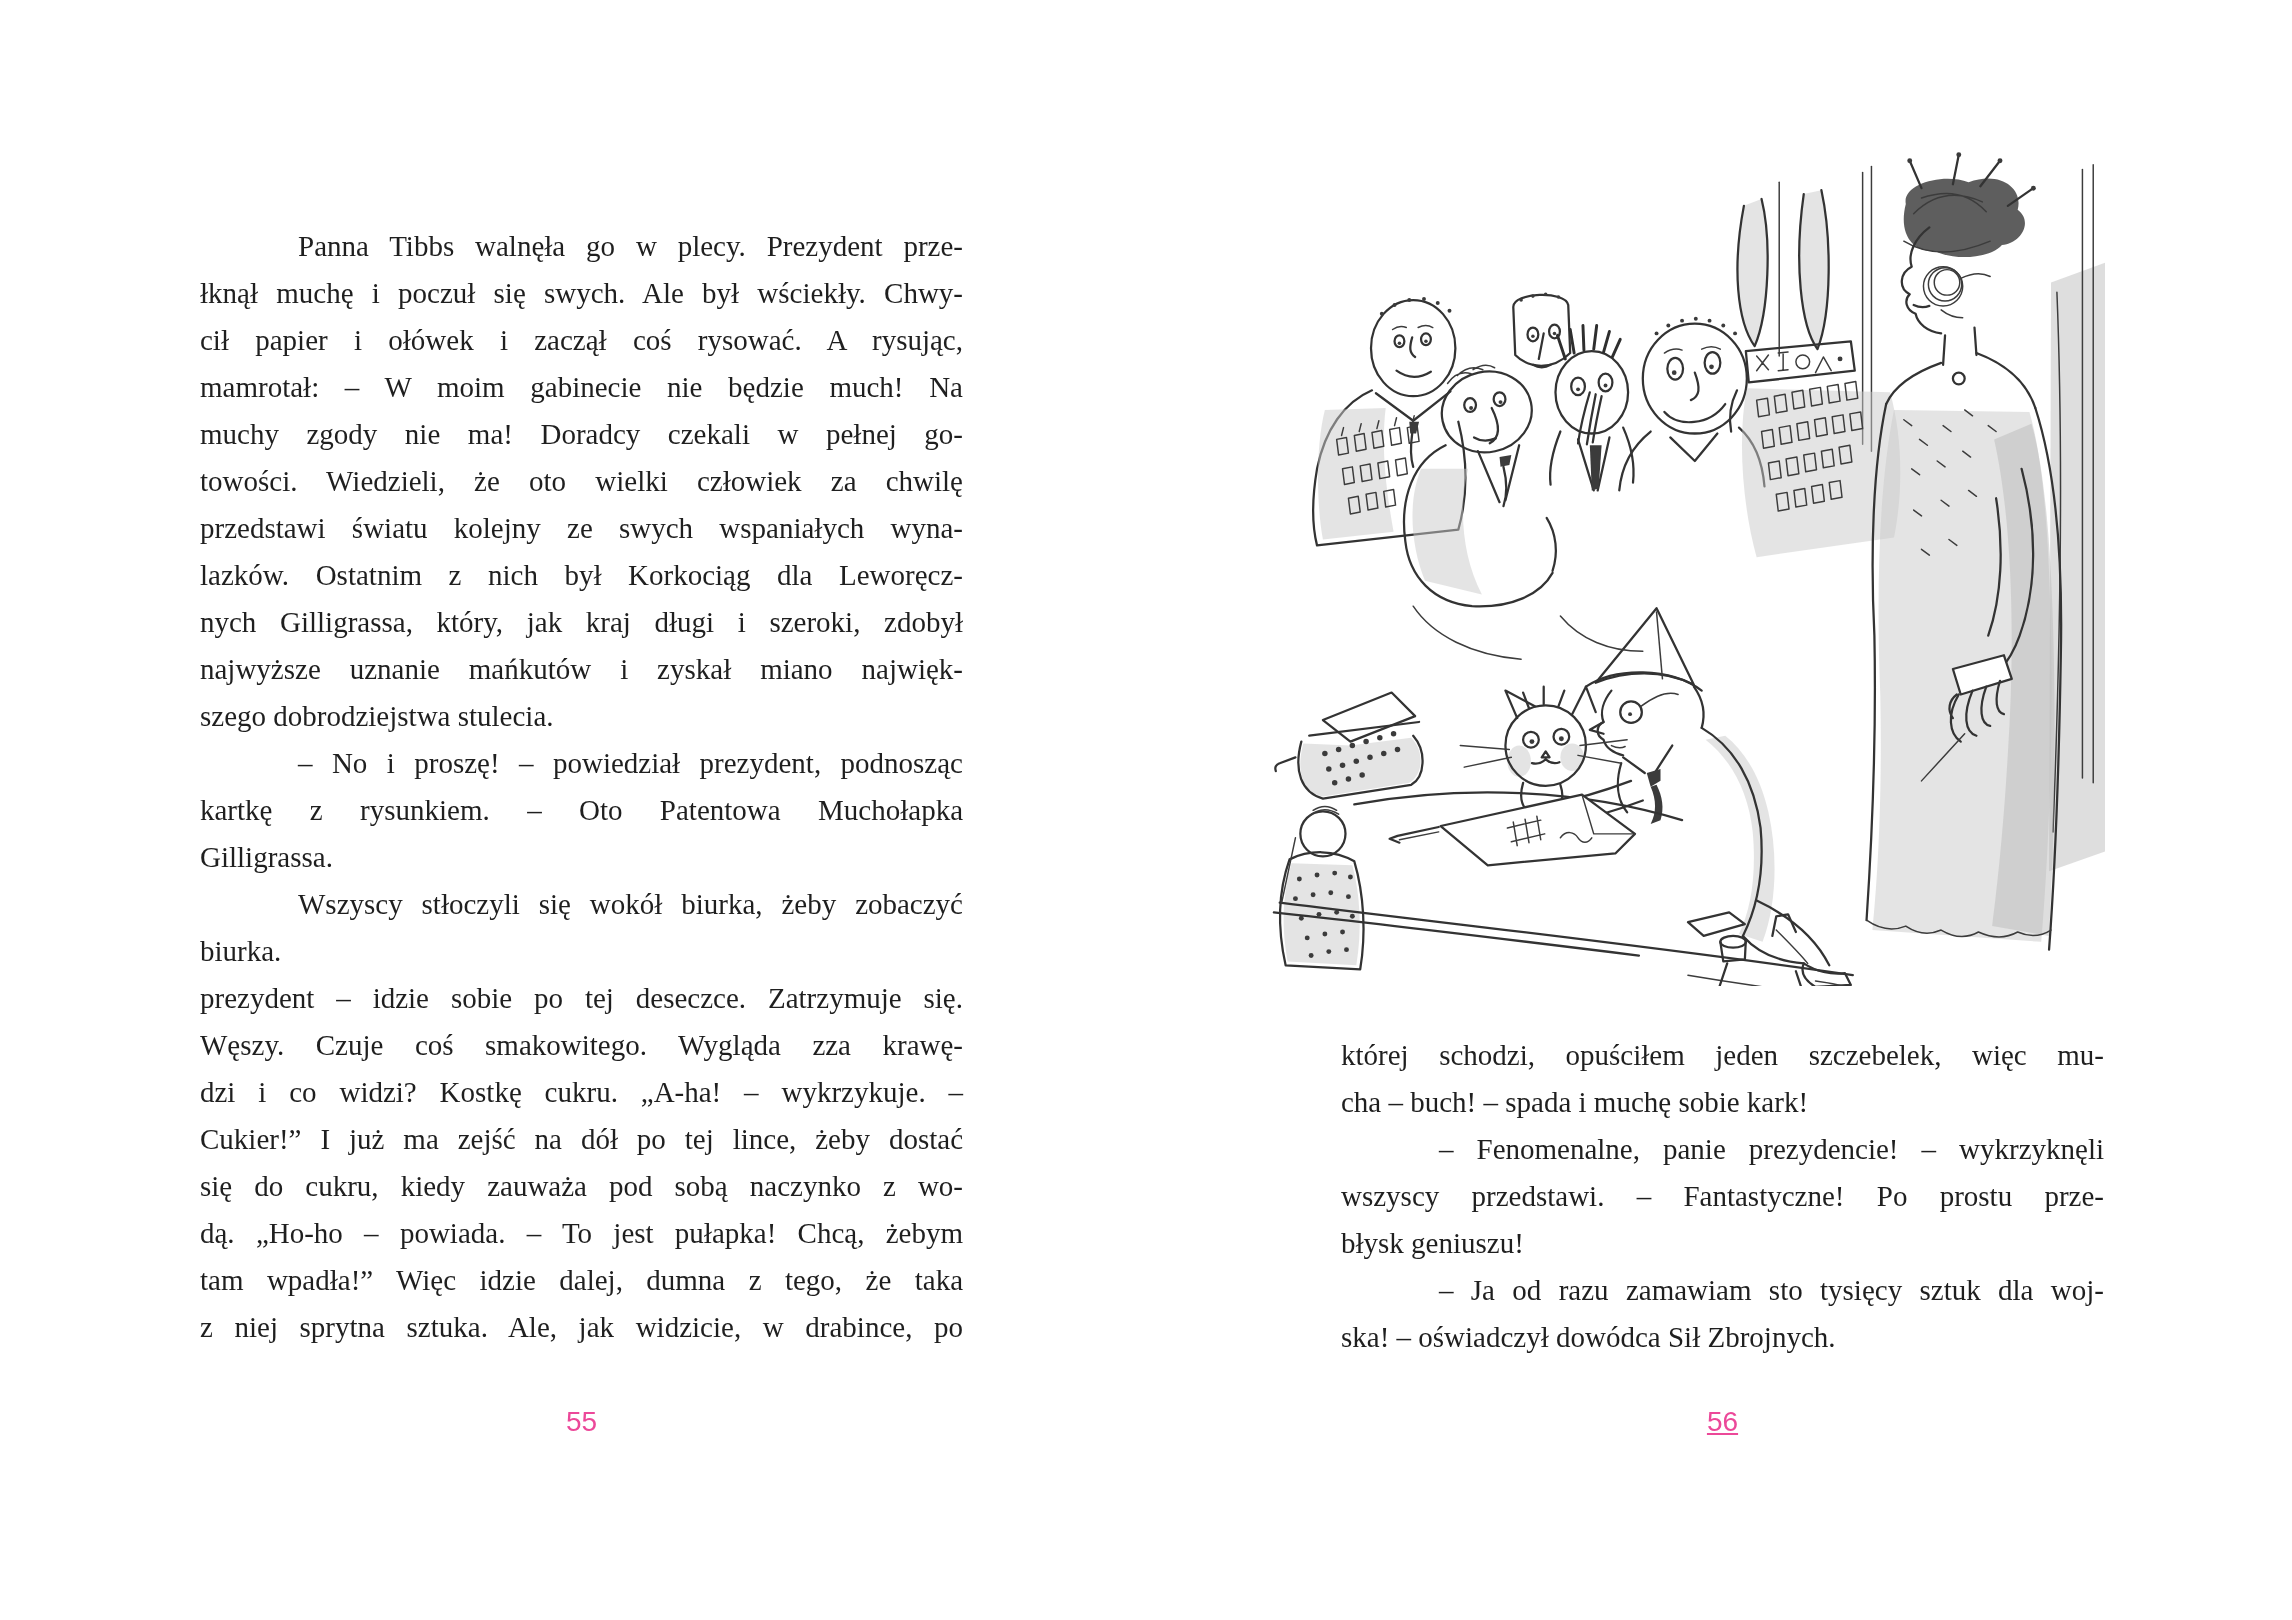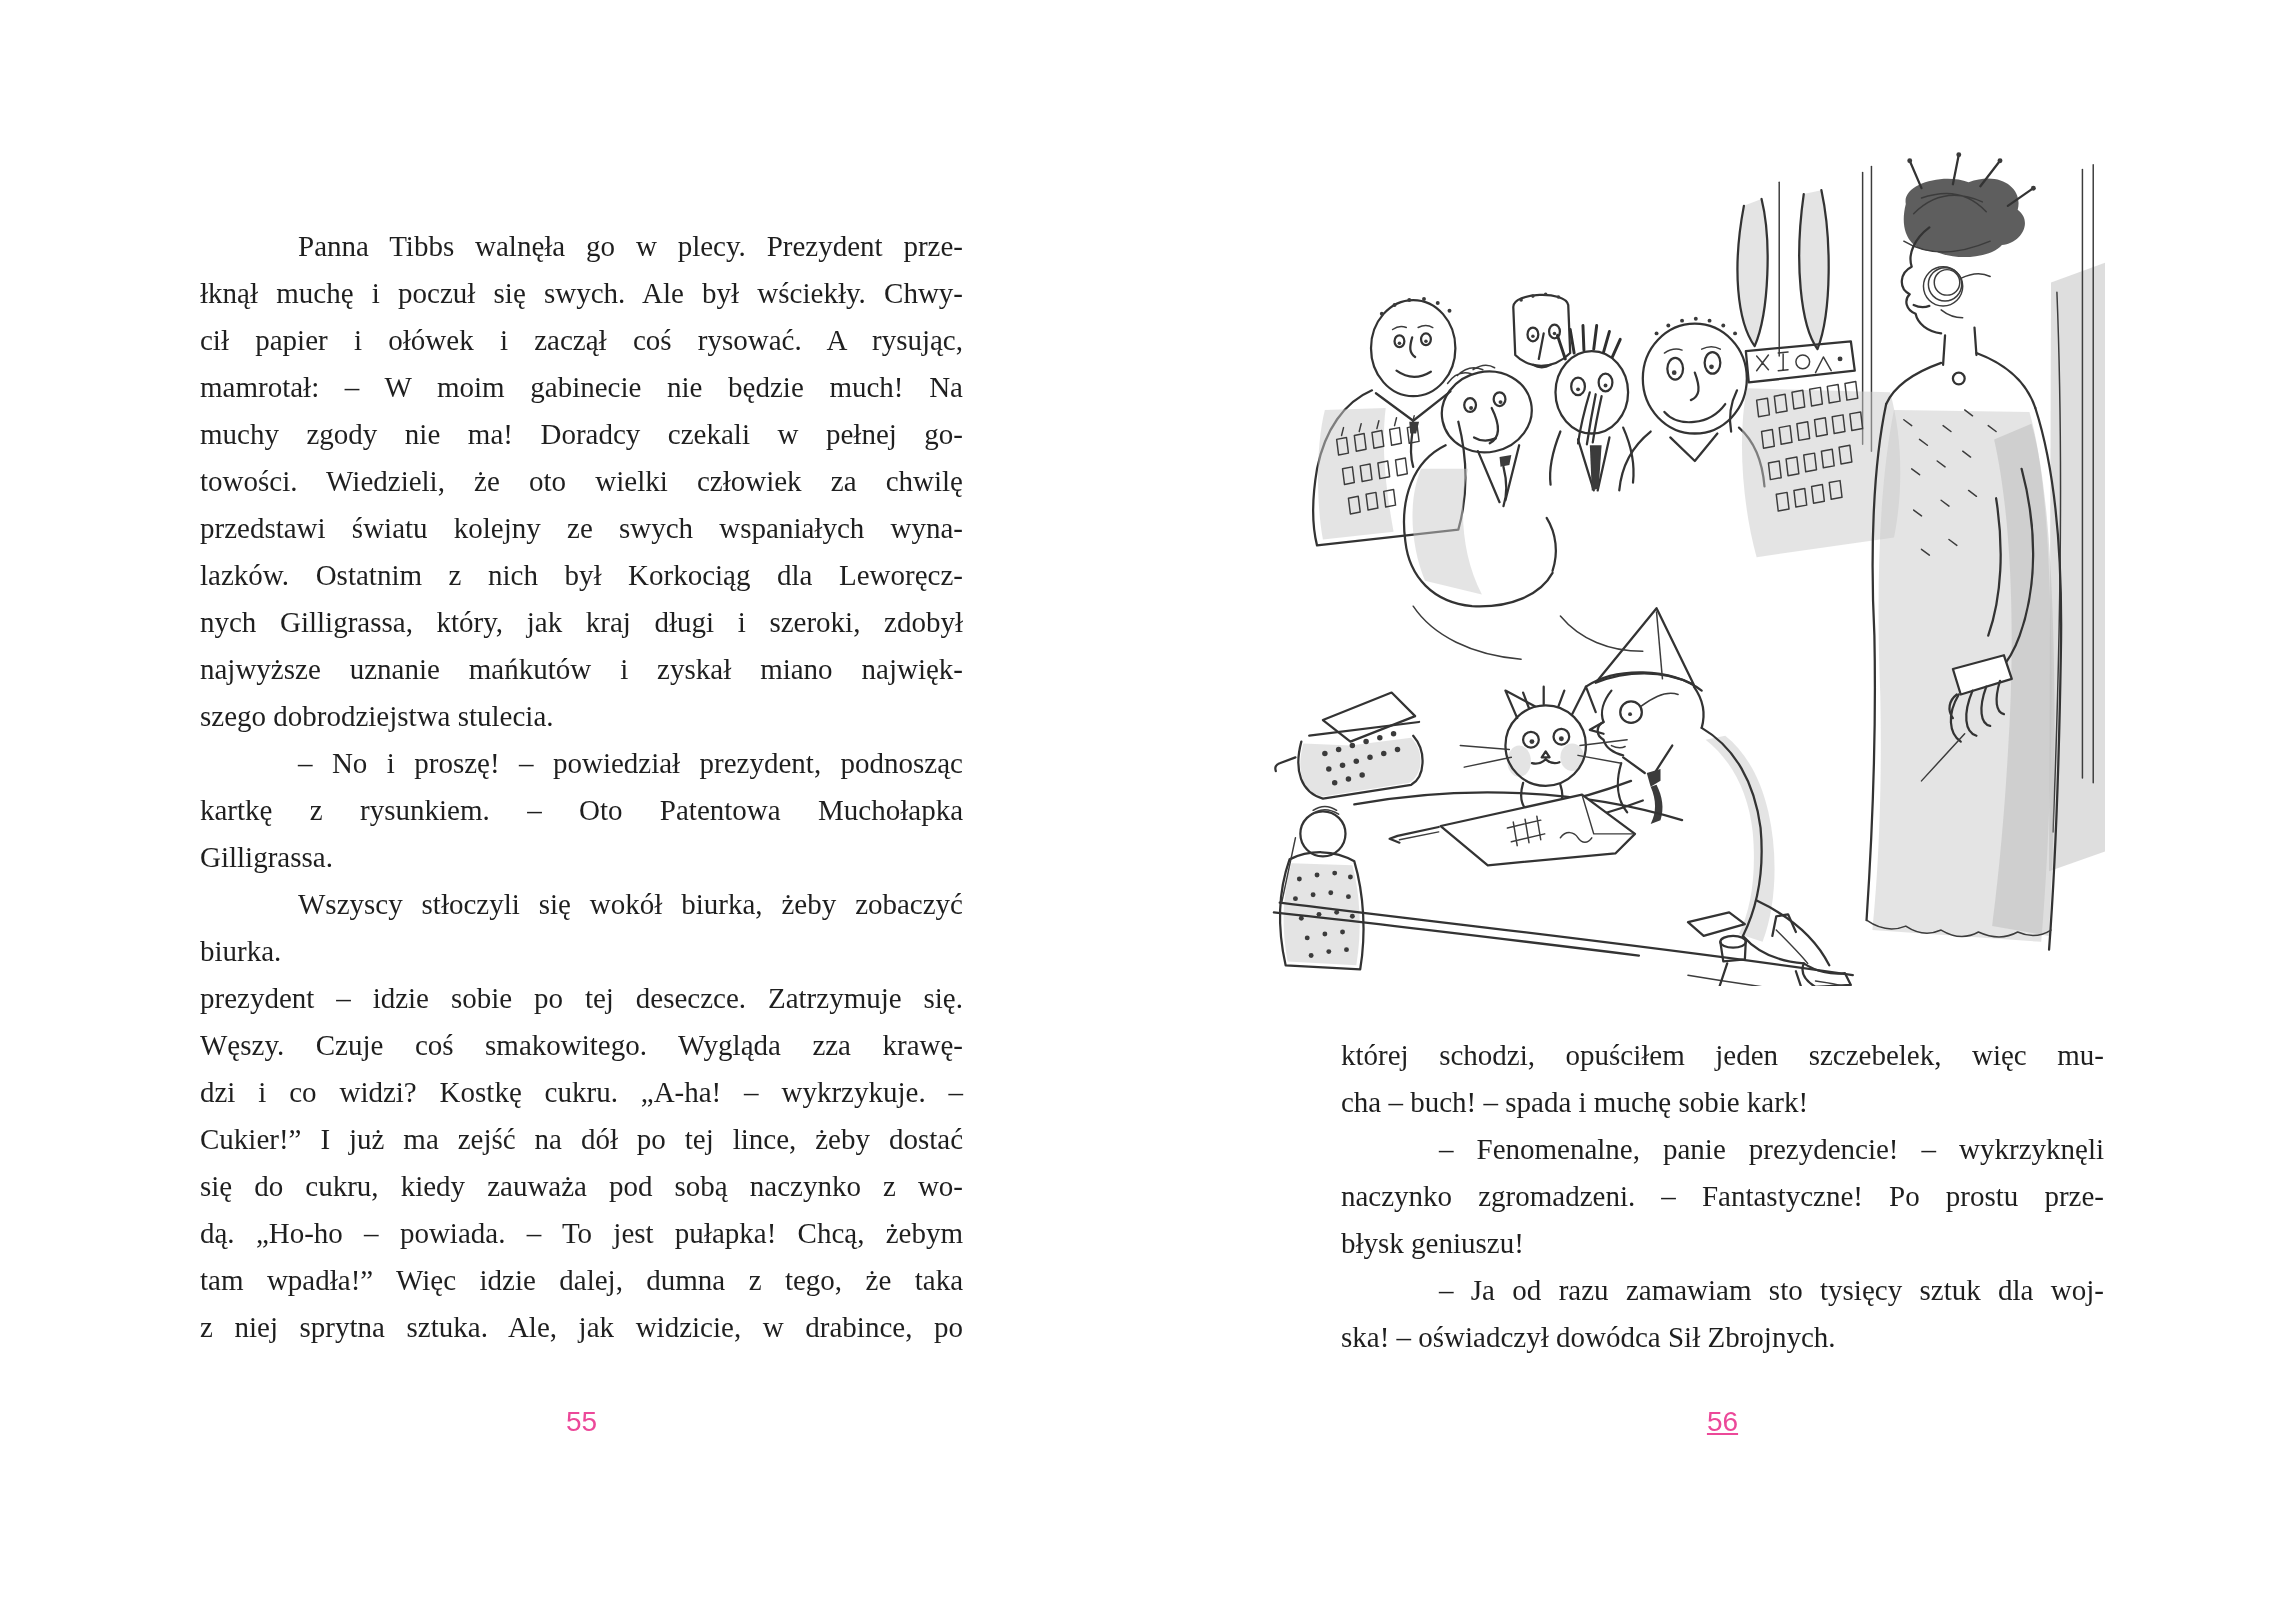--- a/index.html
+++ b/index.html
@@ -402,21 +402,21 @@
     </svg>
 
     <div class="text-block" style="left:1341px;top:1032px;">
 
         <div class="line">której schodzi, opuściłem jeden szczebelek, więc mu-</div>
 
         <div class="line para-end">cha – buch! – spada i muchę sobie kark!</div>
 
         <div class="line indent">– Fenomenalne, panie prezydencie! – wykrzyknęli</div>
 
-        <div class="line">naczynko zgromadzeni. – Fantastyczne! Po prostu prze-</div>
+        <div class="line">wszyscy przedstawi. – Fantastyczne! Po prostu prze-</div>
 
         <div class="line para-end">błysk geniuszu!</div>
 
         <div class="line indent">– Ja od razu zamawiam sto tysięcy sztuk dla woj-</div>
 
         <div class="line para-end">ska! – oświadczył dowódca Sił Zbrojnych.</div>
 
     </div>
     <div class="page-number" style="left:1341px;top:1406px;text-decoration:underline;">56</div>
   </section>

